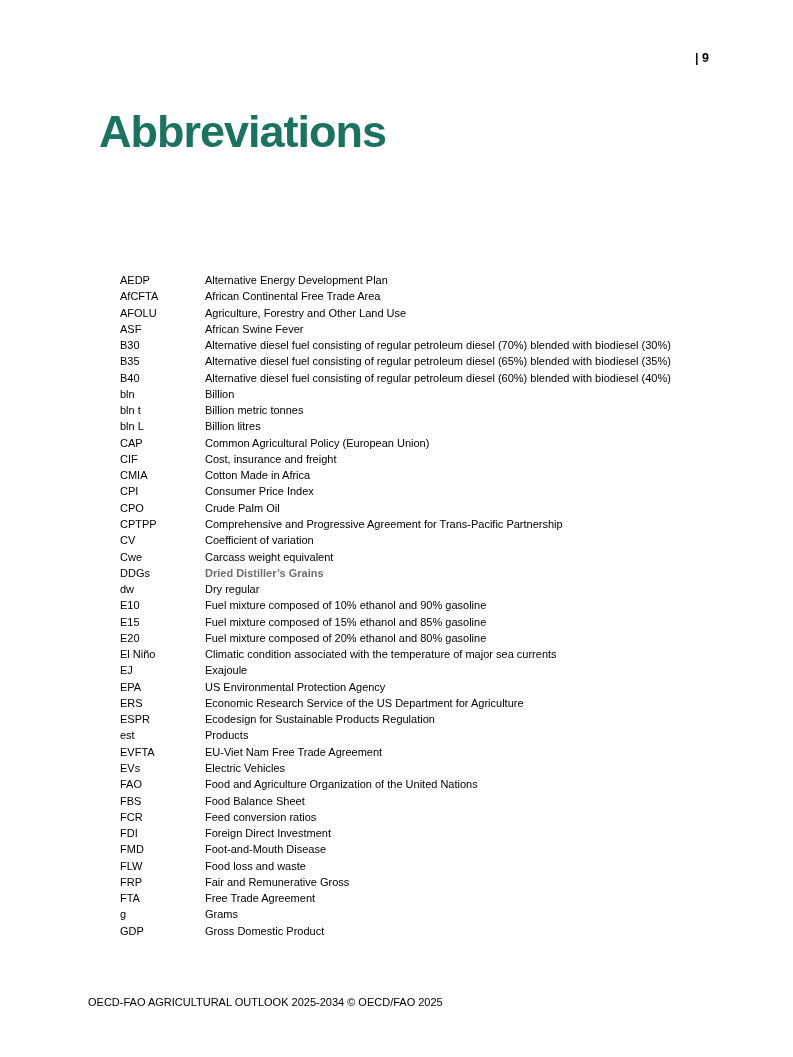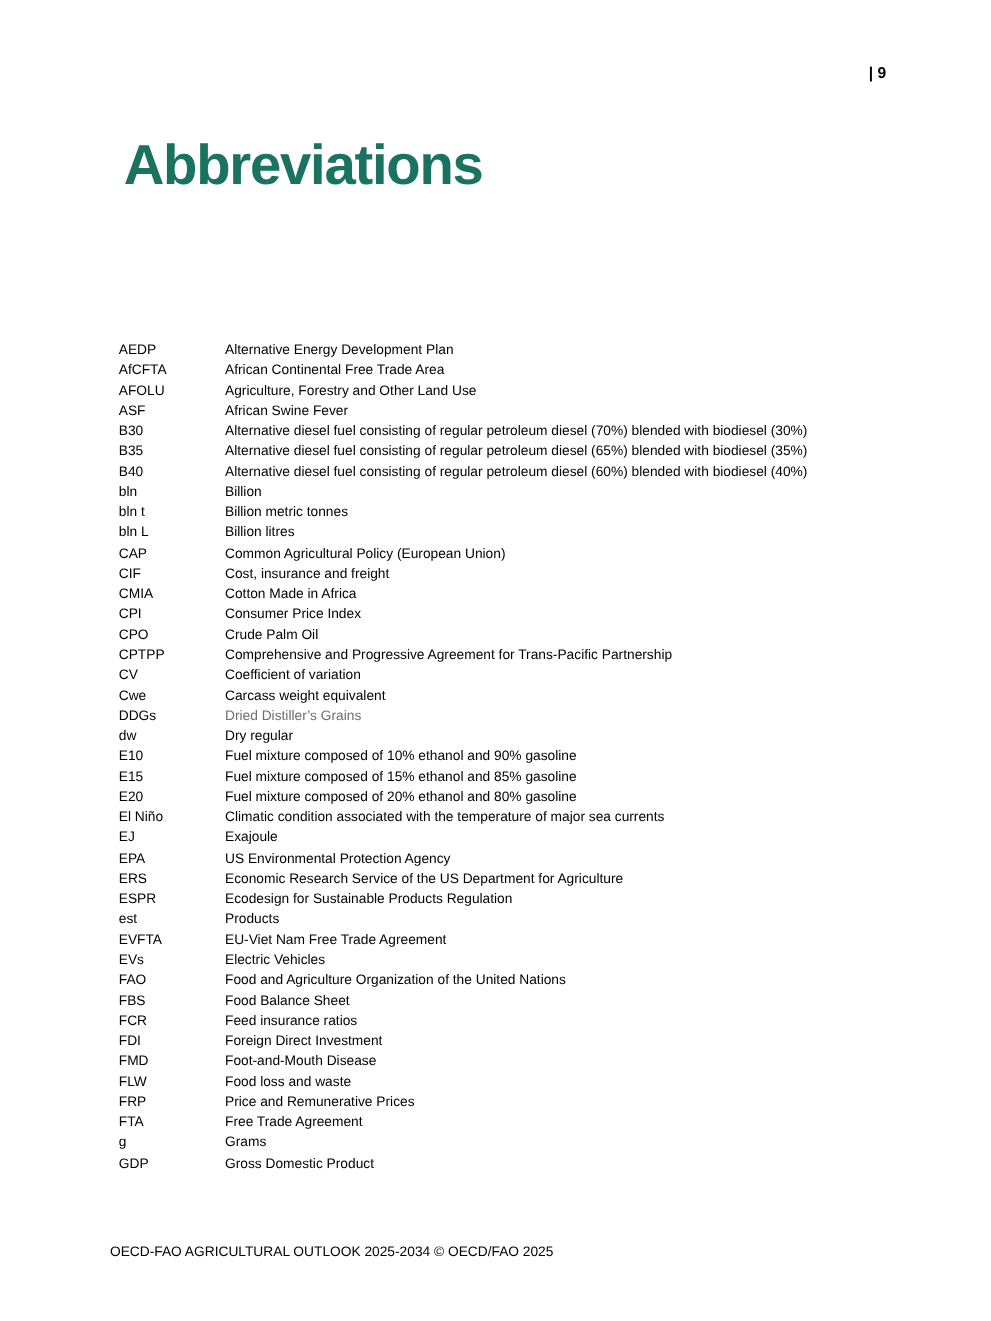--- a/index.html
+++ b/index.html
@@ -37,31 +37,33 @@
     position: absolute;
     top: 272px;
     left: 95px;
     width: 640px;
   }
   .row {
     display: flex;
     align-items: flex-end;
     font-size: 11px;
     line-height: 16.27px;
+    margin-left: 25px;
   }
   .term {
     width: 85px;
     flex: 0 0 85px;
   }
   .def {
     flex: 1;
     white-space: nowrap;
   }
   .def.muted {
     color: var(--muted);
+    font-weight: bold;
   }
   .footer {
     position: absolute;
     top: 996px;
     left: 88px;
     font-size: 11px;
     color: #000;
   }
 </style>
 </head>
@@ -199,37 +201,37 @@
     <div class="row">
       <span class="term">FAO</span>
       <span class="def">Food and Agriculture Organization of the United Nations</span>
     </div>
     <div class="row">
       <span class="term">FBS</span>
       <span class="def">Food Balance Sheet</span>
     </div>
     <div class="row">
       <span class="term">FCR</span>
-      <span class="def">Feed insurance ratios</span>
+      <span class="def">Feed conversion ratios</span>
     </div>
     <div class="row">
       <span class="term">FDI</span>
       <span class="def">Foreign Direct Investment</span>
     </div>
     <div class="row">
       <span class="term">FMD</span>
       <span class="def">Foot-and-Mouth Disease</span>
     </div>
     <div class="row">
       <span class="term">FLW</span>
       <span class="def">Food loss and waste</span>
     </div>
     <div class="row">
       <span class="term">FRP</span>
-      <span class="def">Price and Remunerative Prices</span>
+      <span class="def">Fair and Remunerative Gross</span>
     </div>
     <div class="row">
       <span class="term">FTA</span>
       <span class="def">Free Trade Agreement</span>
     </div>
     <div class="row">
       <span class="term">g</span>
       <span class="def">Grams</span>
     </div>
     <div class="row">

